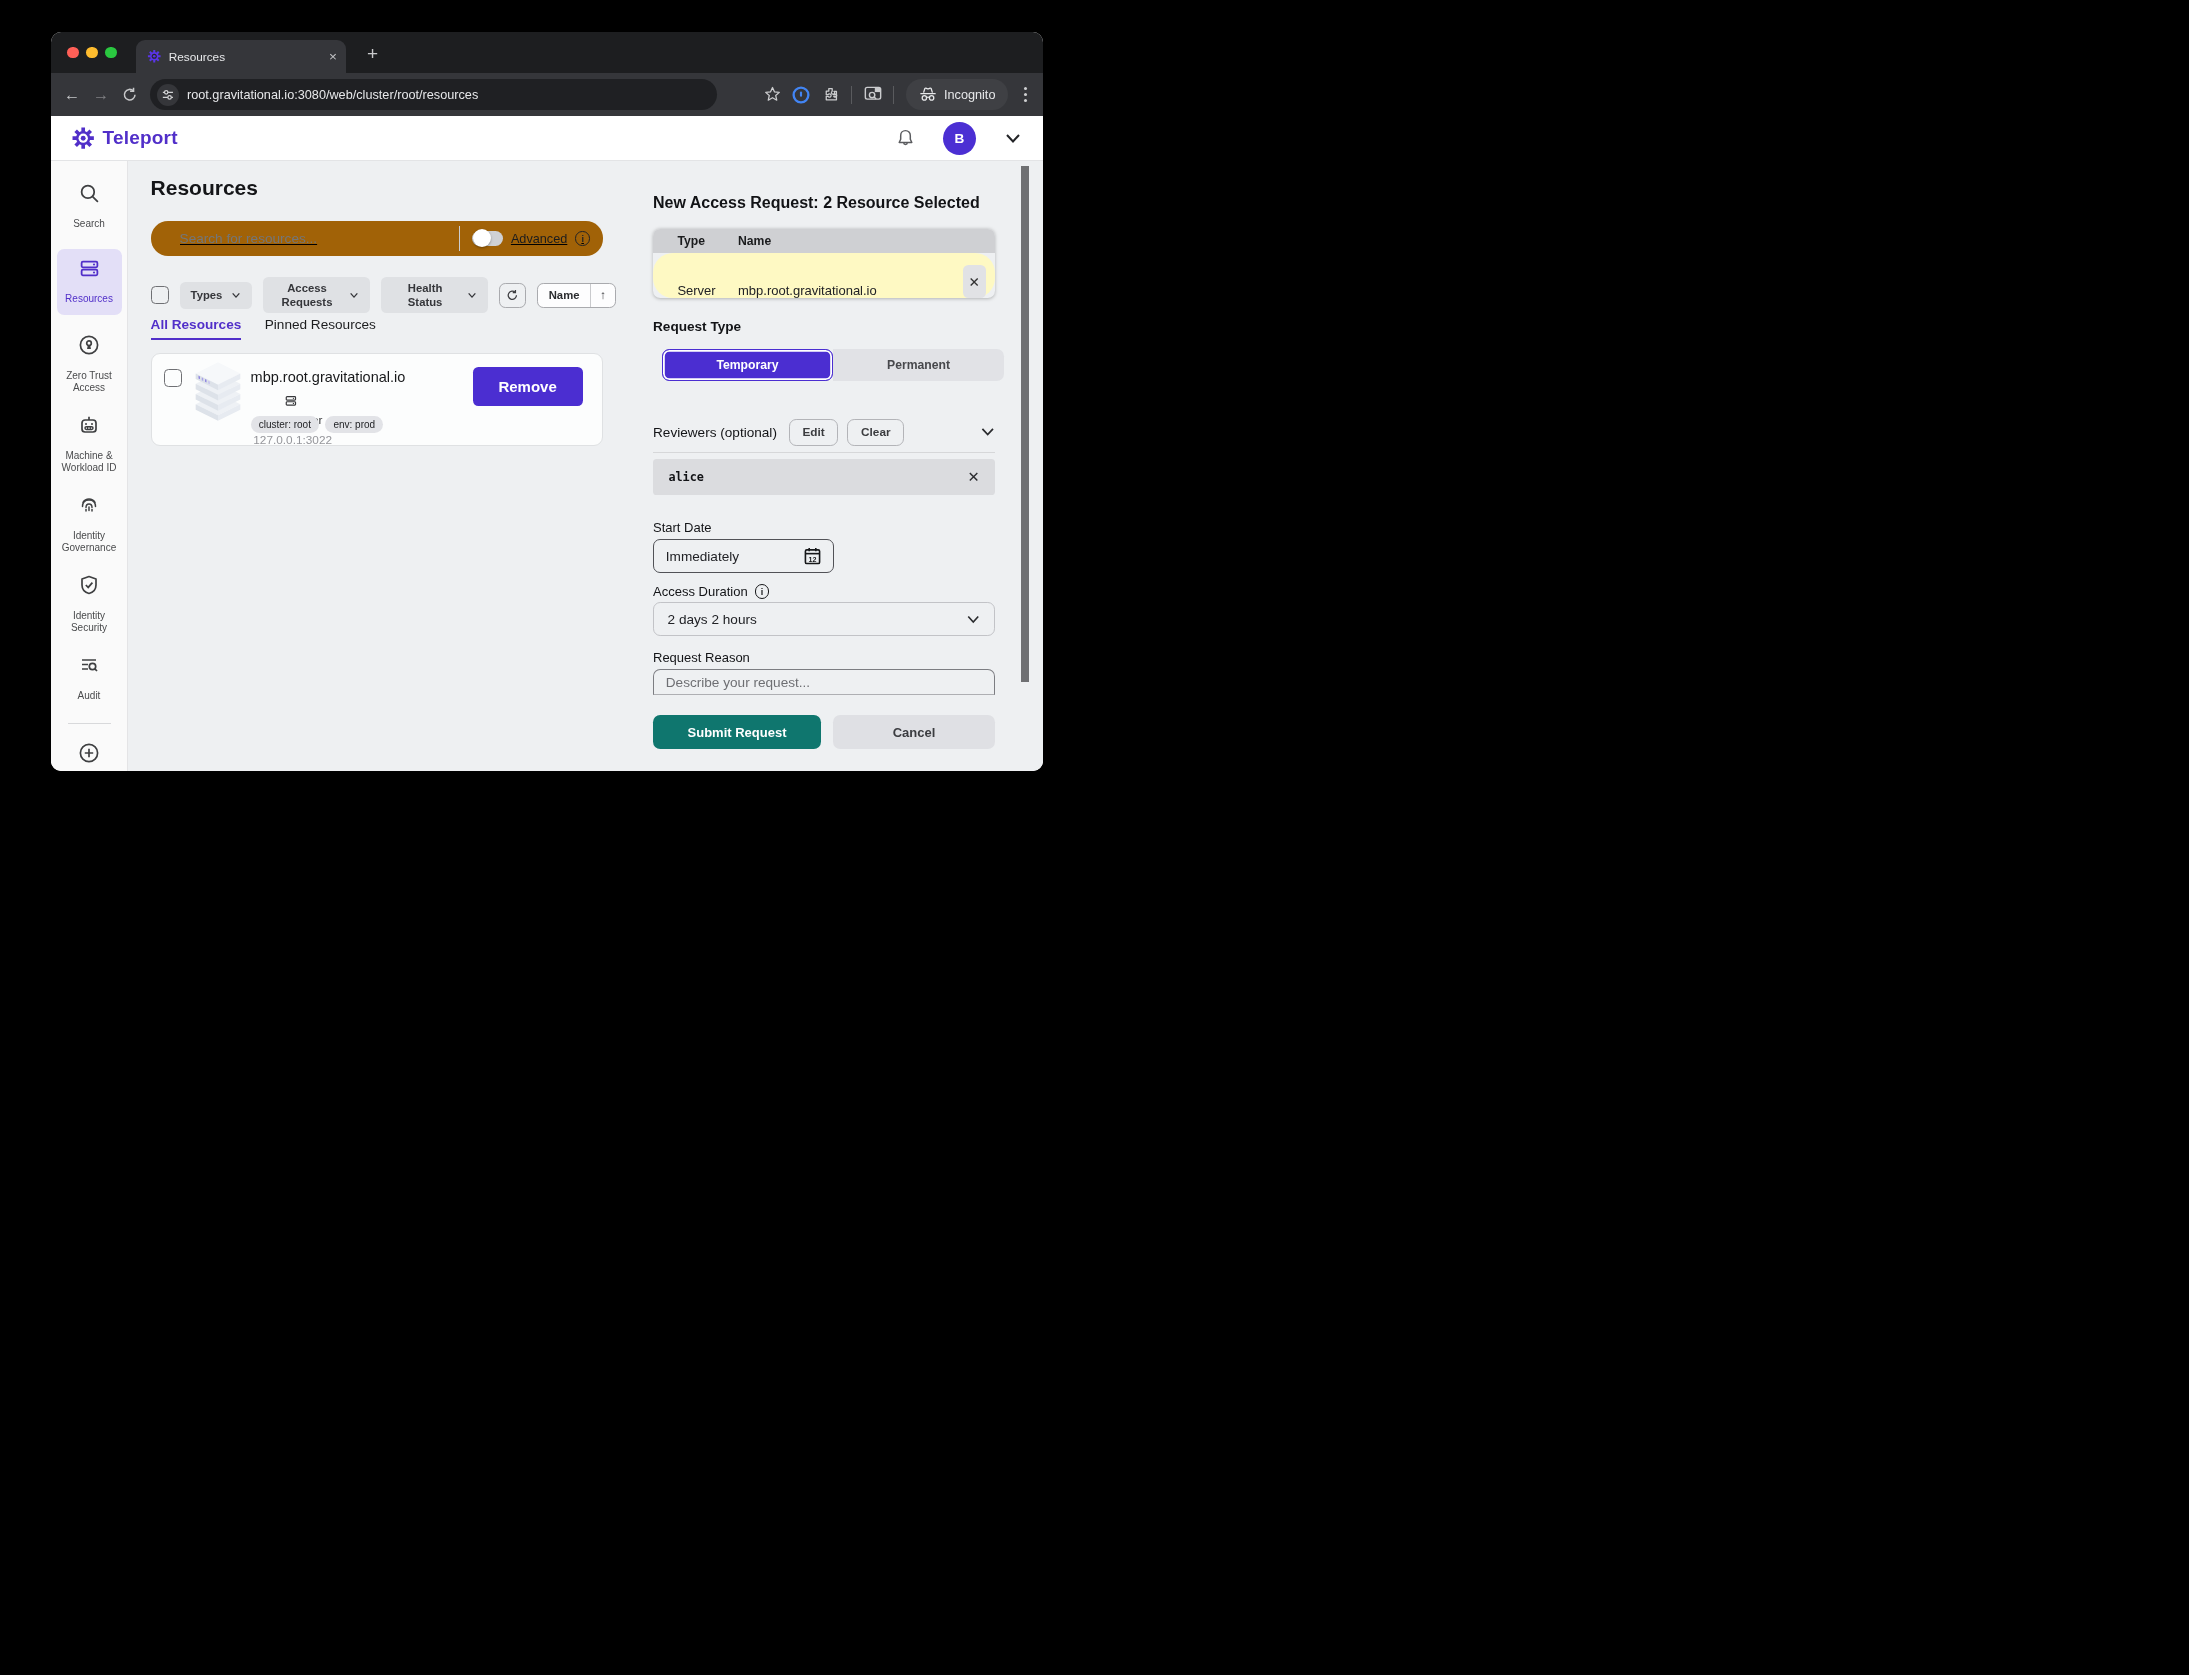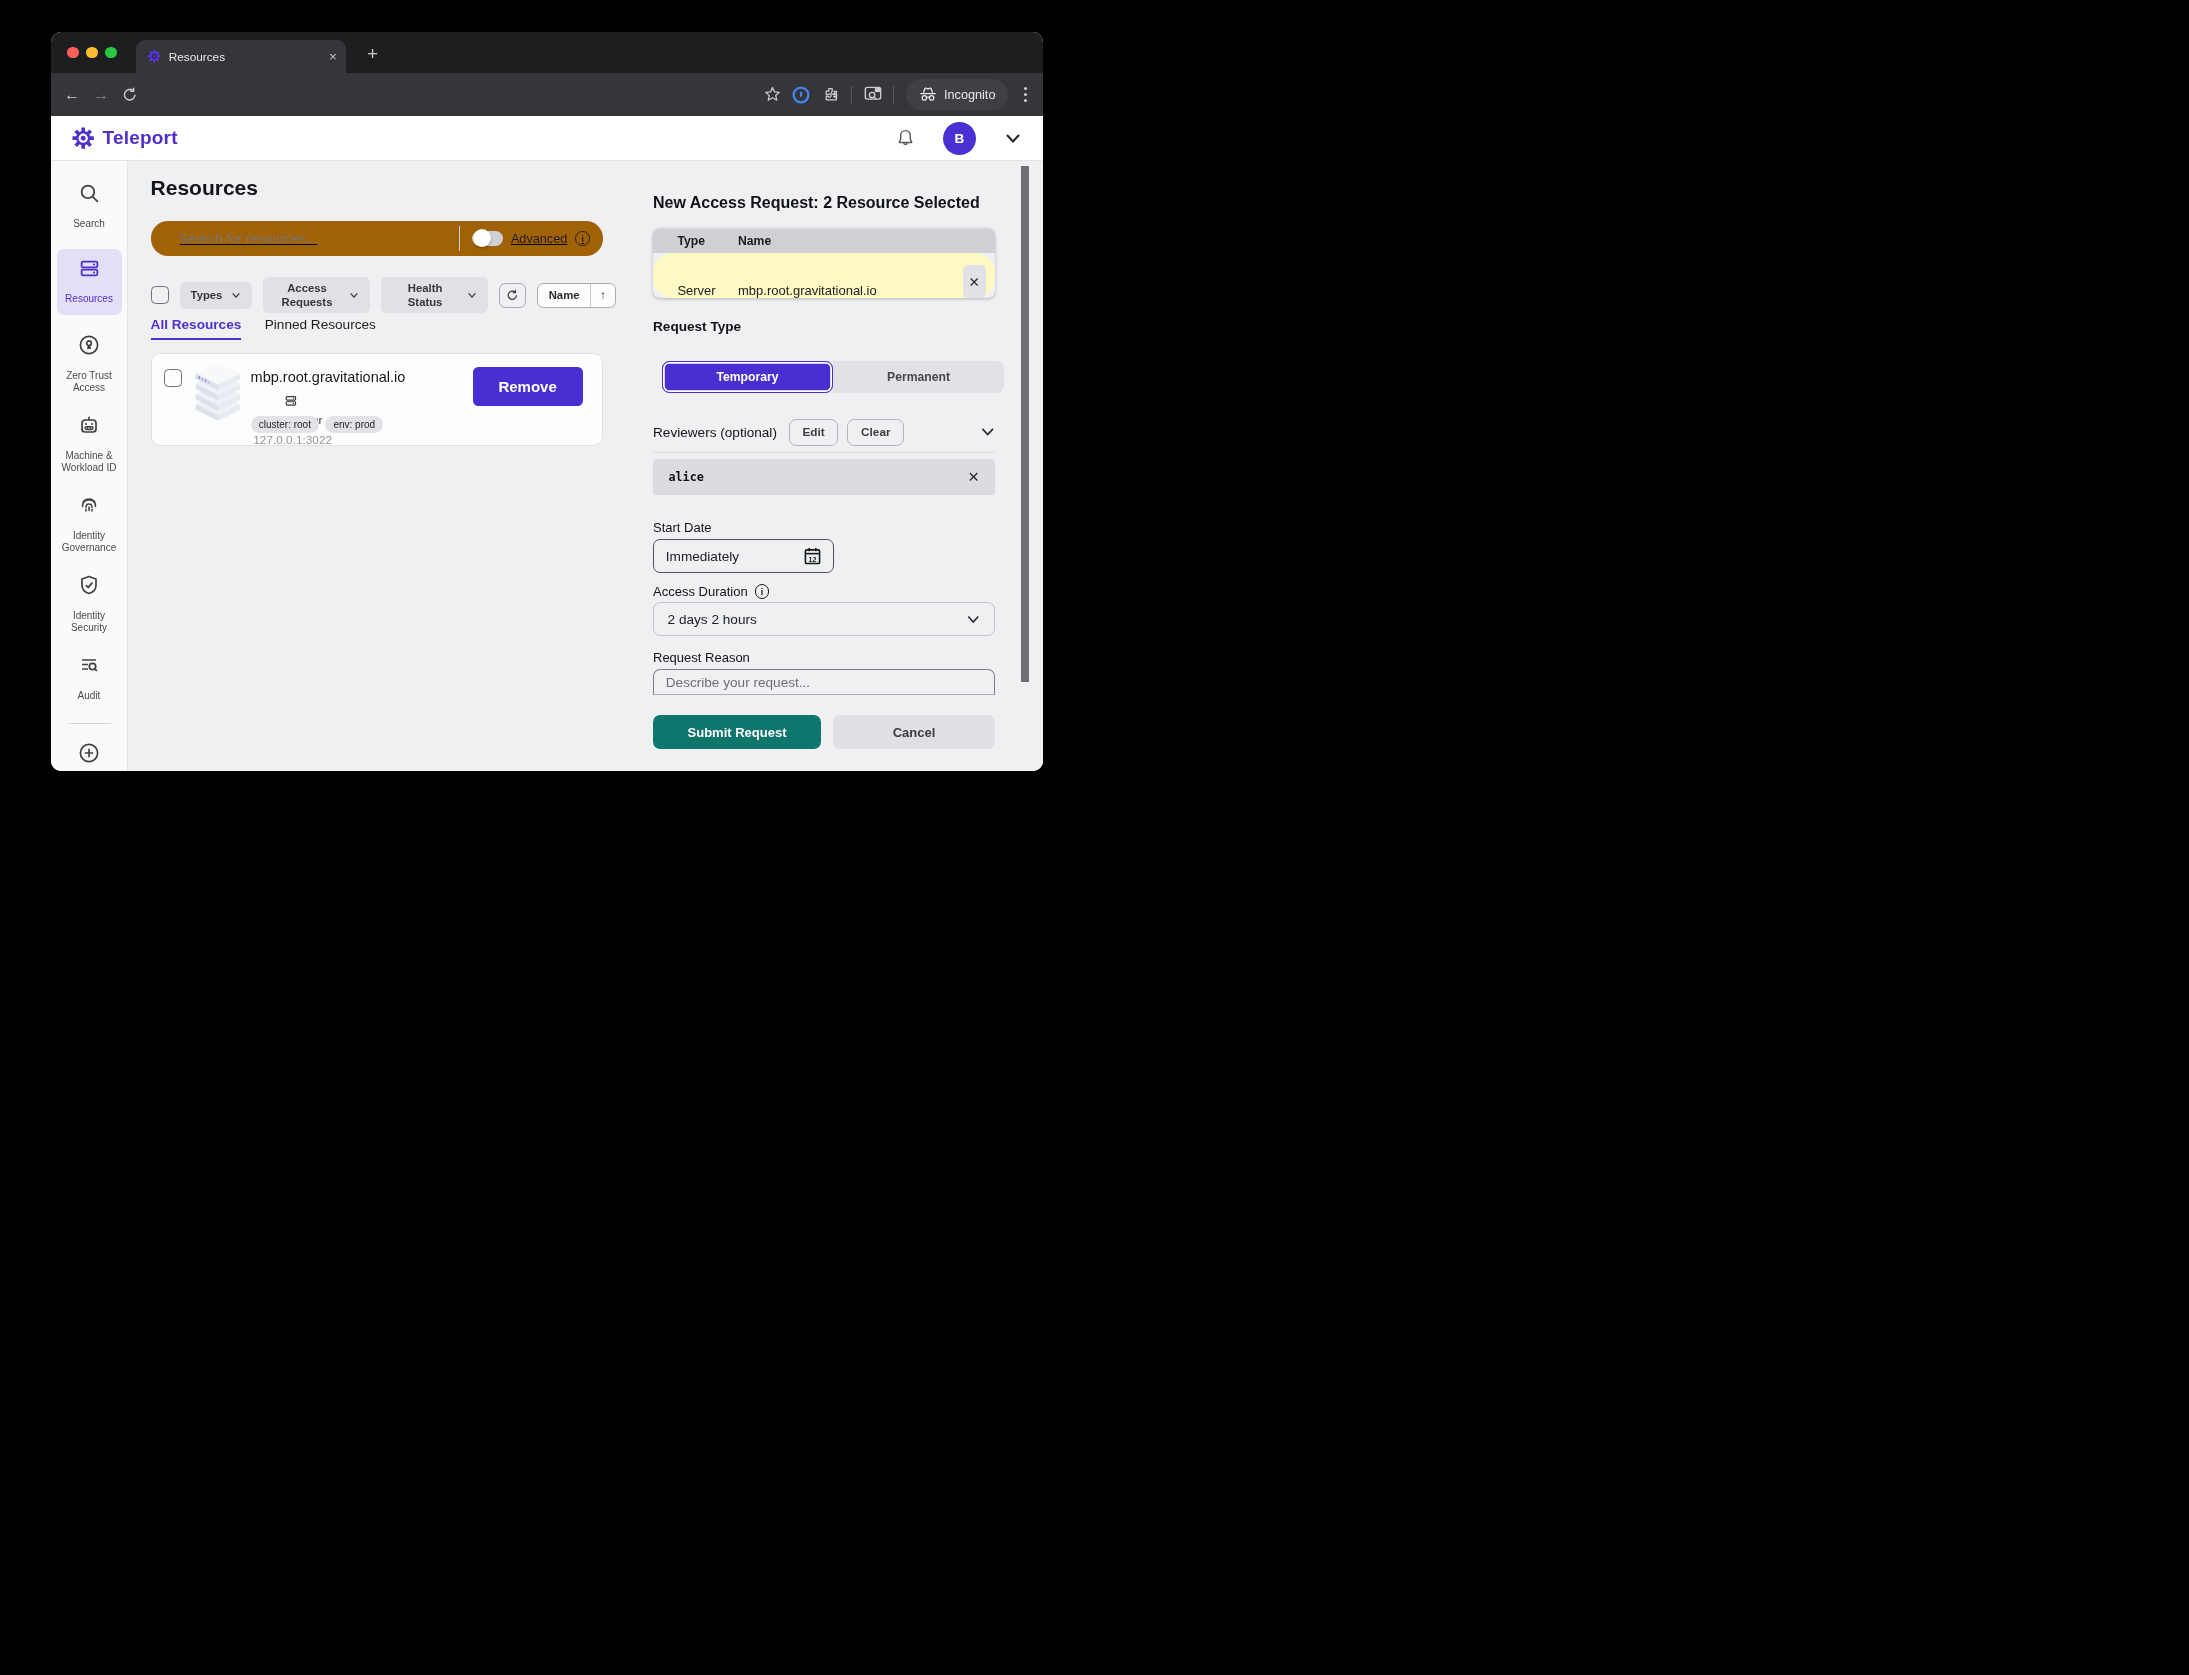--- a/index.html
+++ b/index.html
@@ -83,21 +83,21 @@
   
   .panel { position:absolute; left:525px; top:0; width:342px; }
   .p-heading { position:absolute; left:0; top:33px; font-size:16px; font-weight:bold; color:#121316; white-space:nowrap; }
   .ptable { position:absolute; left:0; top:68px; width:342px; border-radius:7.2px; overflow:hidden; box-shadow:0 0.9px 3.6px rgba(0,0,0,.25); }
   .pt-head { height:24.4px; background:#cfd0d3; display:flex; align-items:center; font-size:12.2px; font-weight:bold; color:#1a1b1d; }
   .pt-row { height:45px; background:#fef9c3; display:flex; align-items:flex-end; font-size:13px; color:#212226;border-radius:20px; }
   .col-type { padding-left:24.4px; width:85px; flex:none; }
   .col-name { flex:1; }
   .rowx { width:23.5px; height:33px; border-radius:5.4px; background:#e1e2e5; border:none; margin-right:9px; color:#333; font-size:13.6px; font-family:inherit; }
   .p-label { position:absolute; left:0; font-weight:bold; font-size:13.6px; color:#131417; }
-  .seg { position:absolute; left:0; top:200px; width:370px; height:32px; display:flex;padding-left:9px; }
+  .seg { position:absolute; left:0; top:188px; width:370px; height:32px; display:flex;padding-left:9px; }
   .seg .temp { width:171px; background:#4b2ed1; border:1.8px solid #4b2ed1; box-shadow:inset 0 0 0 1.8px #fff; border-radius:7.2px; color:#fff; font-weight:bold; font-size:12.2px; display:flex; align-items:center; justify-content:center; z-index:2; }
   .seg .perm { width:171px; background:#e1e2e6; border-radius:0 7.2px 7.2px 0; color:#47484c; font-weight:bold; font-size:12.2px; display:flex; align-items:center; justify-content:center; }
   .revrow { position:absolute; left:0; top:257px; width:342px; height:28px; display:flex; align-items:center; }
   .rev-label { font-size:13.6px; color:#131417; }
   .obtn { height:27px; padding:0 12.7px; border:1.4px solid #b3b4b8; border-radius:7.2px; background:transparent; font-weight:bold; font-size:11.8px; color:#3b3c3f; font-family:inherit; }
   .rev-chev { margin-left:auto; color:#2a2b2e; }
   .revdiv { position:absolute; left:0; top:291px; width:342px; border-top:0.9px solid #d6d7d9; }
   .chip { position:absolute; left:0; top:298px; width:342px; height:36px; background:#dbdcdf; border-radius:3.6px; display:flex; align-items:center; padding:0 15.4px; }
   .chip-name { font-family:"DejaVu Sans Mono", monospace; font-weight:bold; font-size:11.8px; color:#121316; }
   .chip-x { margin-left:auto; background:none; border:none; font-size:14.5px; color:#2b2c2f; font-family:inherit; }
@@ -153,20 +153,33 @@
 
   <div class="toolbar">
     <div class="navicons">
       <span style="font-size:16.3px">←</span>
       <span class="fwd" style="font-size:16.3px">→</span>
       <svg width="15.4" height="15.4" viewBox="0 0 16 16">
         <path d="M13.5 8a5.5 5.5 0 1 1-1.6-3.9" fill="none" stroke="#c6c7c9" stroke-width="1.6"></path>
         <path d="M12 0.8 v3.6 h-3.6" fill="none" stroke="#c6c7c9" stroke-width="1.6"></path>
       </svg>
     </div>
+    <div class="urlpill">
+      <span class="siteicon">
+        <svg width="11.8" height="11.8" viewBox="0 0 14 14">
+          <g stroke="#d2d3d5" stroke-width="1.5" fill="none">
+            <line x1="1" y1="4" x2="13" y2="4"></line>
+              <line x1="1" y1="10" x2="13" y2="10"></line>
+          </g>
+          <circle cx="5" cy="4" r="2" fill="#1f2023" stroke="#d2d3d5" stroke-width="1.5"></circle>
+          <circle cx="9" cy="10" r="2" fill="#1f2023" stroke="#d2d3d5" stroke-width="1.5"></circle>
+        </svg>
+      </span>
+      <span class="urltext">root.gravitational.io:3080/web/cluster/root/resources</span>
+    </div>
     <div class="tb-right">
       <svg width="17" height="17" viewBox="0 0 20 20">
         <path d="M10 1.8 12.4 7l5.6.5-4.2 3.7 1.2 5.5L10 13.8 5 16.7l1.2-5.5L2 7.5 7.6 7z" fill="none" stroke="#cbccce" stroke-width="1.5" stroke-linejoin="round"></path>
       </svg>
       <svg width="18" height="18" viewBox="0 0 20 20">
         <circle cx="10" cy="10" r="8.2" fill="none" stroke="#4285f4" stroke-width="2.6"></circle>
         <rect x="8.8" y="6" width="2.4" height="6" rx="1.2" fill="#4285f4"></rect>
       </svg>
       <svg width="17" height="17" viewBox="0 0 20 20">
         <path d="M8 3h4v3.2a1.9 1.9 0 1 0 2 0H17v4h-3.2a1.9 1.9 0 1 1 0 2H17v4H5v-4H7.2a1.9 1.9 0 1 0 0-2H5V6h3z" fill="none" stroke="#cbccce" stroke-width="1.5" stroke-linejoin="round"></path>

